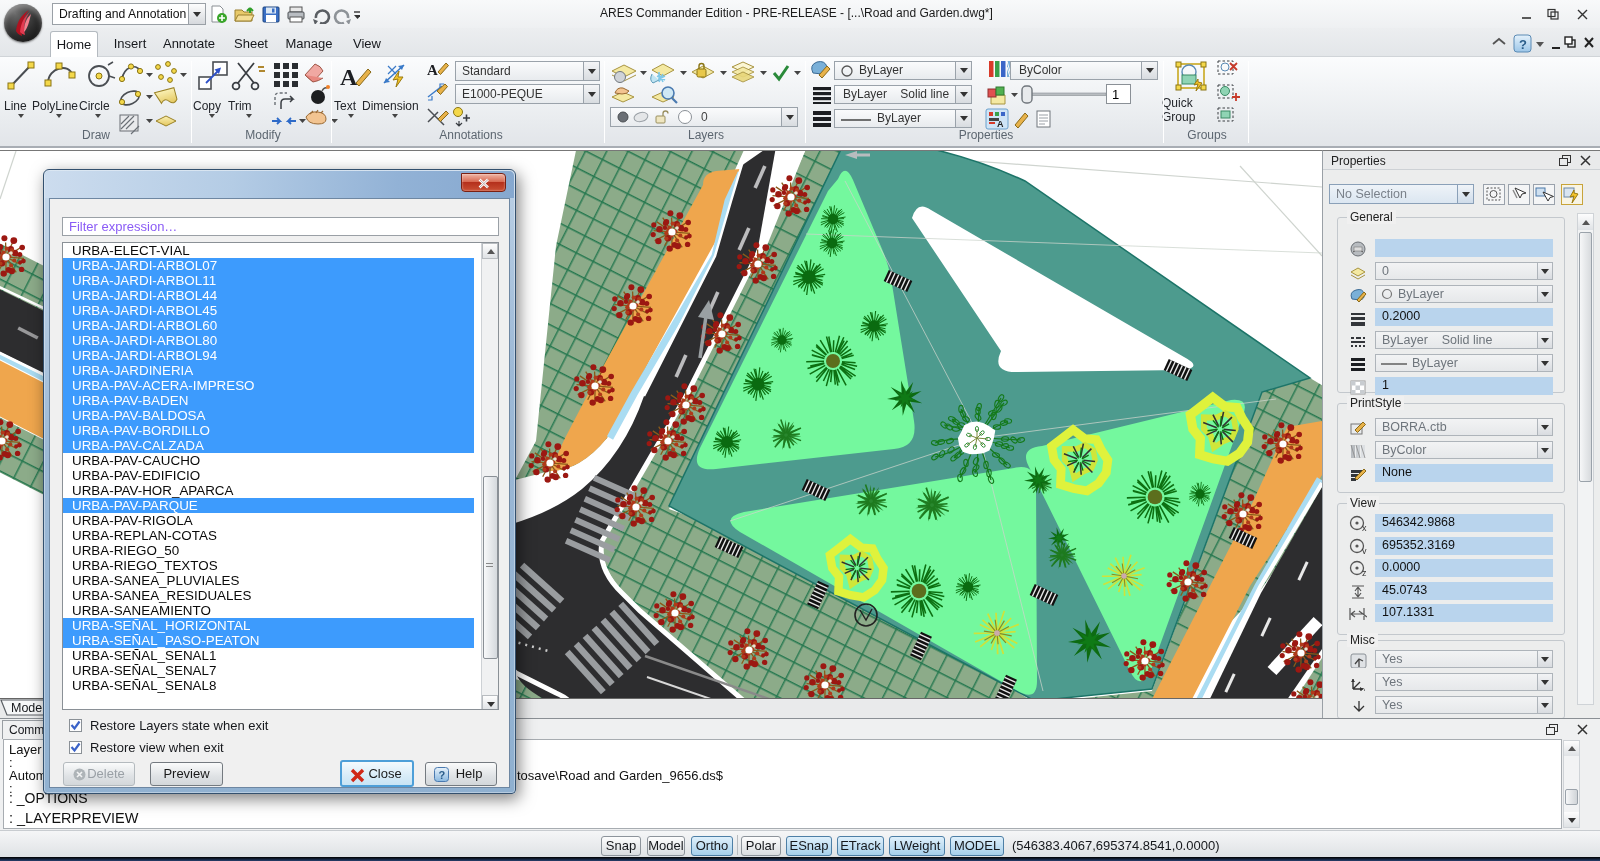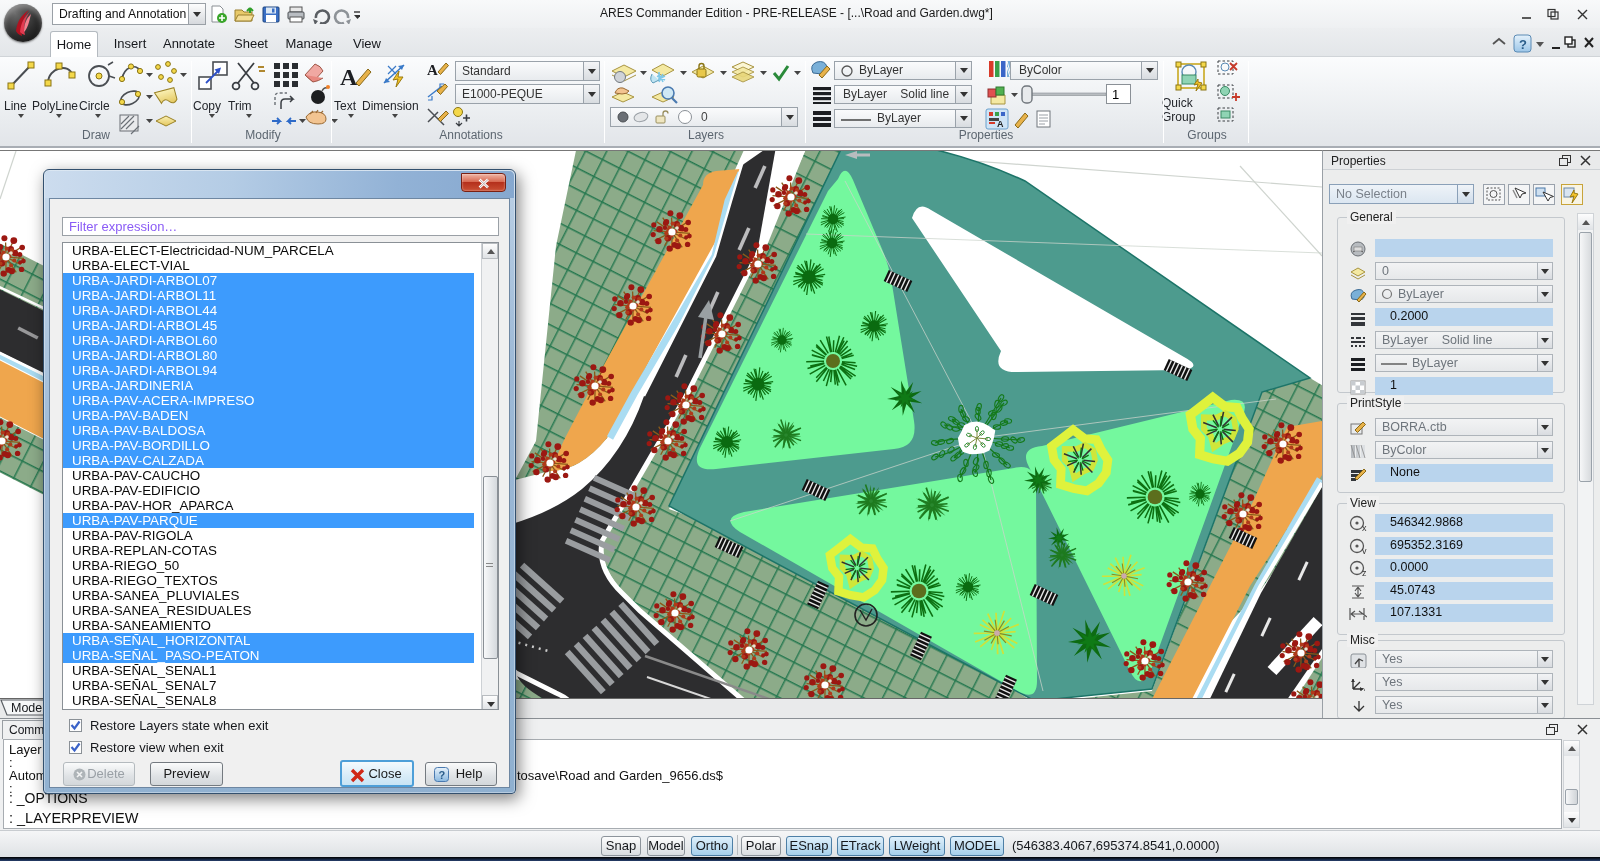--- a/index.html
+++ b/index.html
@@ -28,21 +28,21 @@
 .bcaret:after { content:""; display:block; width:0; height:0; border-left:3.5px solid transparent; border-right:3.5px solid transparent; border-top:4px solid #444; }
 .combo { position:absolute; background:linear-gradient(#fafbfc,#e8ebee); border:1px solid #9aa2aa; font-size:12px; color:#333; }
 .combo .cbtn { position:absolute; right:0; top:0; bottom:0; width:16px; background:linear-gradient(#f4f5f7,#d8dce0); border-left:1px solid #9aa2aa; }
 
 #canvas { left:0; top:150px; width:1322px; height:548px; background:#fff; border-top:1px solid #777; }
 #modelrow { left:0; top:698px; width:1322px; height:20px; background:#e9eaeb; border-top:1px solid #666; }
 
 #props { left:1322px; top:150px; width:278px; height:568px; background:#eceded; border-left:1px solid #9aa0a6; border-top:1px solid #777; font-size:12px; color:#222; overflow:hidden; }
 .gbox { position:absolute; border:1px solid #c3c8cd; border-radius:3px; }
 .glab { position:absolute; font-size:12px; color:#222; background:#f0f0f0; padding:0 3px; }
-.pfield-blue { position:absolute; background:#b9d4ed; font-size:12.5px; color:#111; line-height:16px; padding-left:15px; }
+.pfield-blue { position:absolute; background:#b9d4ed; font-size:12.5px; color:#111; line-height:16px; padding-left:7px; }
 .pcombo { position:absolute; background:linear-gradient(#f2f3f4,#e6e8ea); border:1px solid #aeb4ba; font-size:12.5px; color:#6e757c; }
 .pcombo .cbtn { position:absolute; right:0; top:0; bottom:0; width:15px; background:linear-gradient(#f2f3f5,#d9dce0); border-left:1px solid #aeb4ba; }
 .picon { position:absolute; width:18px; height:16px; }
 
 #cmdwin { left:0; top:718px; width:1600px; height:112px; background:#eff0f1; border-top:1px solid #8a8f94; }
 #cmdtab { left:2px; top:1px; width:76px; height:19px; border:1px solid #989da2; border-bottom:none; background:#eff0f1; font-size:12px; color:#16181c; padding:2px 0 0 6px; }
 #cmdtext { left:3px; top:20px; width:1559px; height:90px; background:#fff; border:1px solid #a7acb1; font-size:13px; color:#111; }
 
 #statusbar { left:0; top:830px; width:1600px; height:27px; background:linear-gradient(#f5f6f7,#dfe2e5); border-top:1px solid #c8ccd0; }
 .sbtn { position:absolute; top:5px; height:20px; border-radius:3px; font-size:13px; color:#16181c; text-align:center; line-height:18px;
@@ -1004,21 +1004,20 @@
   <div style="position:absolute;left:417px;top:3px;width:45px;height:19px;border-radius:0 4px 4px 4px;background:linear-gradient(#f0b5a5,#d86a52 45%,#b5301c 50%,#c94f33);border:1px solid #7a2012;box-shadow:inset 0 0 2px rgba(255,255,255,.7)">
     <svg width="12" height="11" style="position:absolute;left:16px;top:4px">
         <path d="M1.5,1.5 L10,9.5 M10,1.5 L1.5,9.5" stroke="#fff" stroke-width="2.6"></path>
         <path d="M1.5,1.5 L10,9.5 M10,1.5 L1.5,9.5" stroke="#3a0e08" stroke-width="1" opacity=".35"></path>
       </svg>
   </div>
   <div id="dlg-client">
     <input id="filterbox" style="">
     <div id="dlg-filter">Filter expression…</div>
     <div id="dlg-list">
-      <div class="lrow">URBA-ELECT-Electricidad-NUM_PARCELA</div>
       <div class="lrow">URBA-ELECT-VIAL</div>
       <div class="lrow sel">URBA-JARDI-ARBOL07</div>
       <div class="lrow sel">URBA-JARDI-ARBOL11</div>
       <div class="lrow sel">URBA-JARDI-ARBOL44</div>
       <div class="lrow sel">URBA-JARDI-ARBOL45</div>
       <div class="lrow sel">URBA-JARDI-ARBOL60</div>
       <div class="lrow sel">URBA-JARDI-ARBOL80</div>
       <div class="lrow sel">URBA-JARDI-ARBOL94</div>
       <div class="lrow sel">URBA-JARDINERIA</div>
       <div class="lrow sel">URBA-PAV-ACERA-IMPRESO</div>

